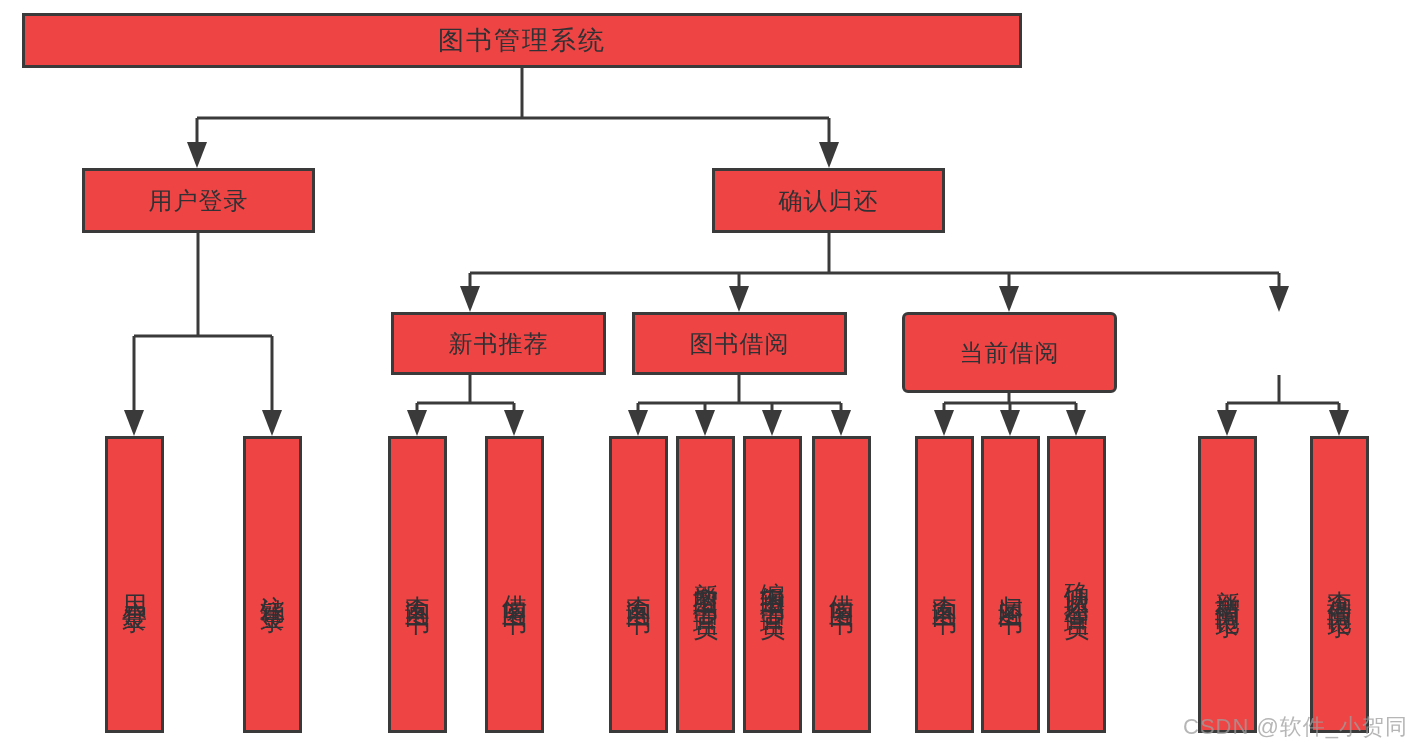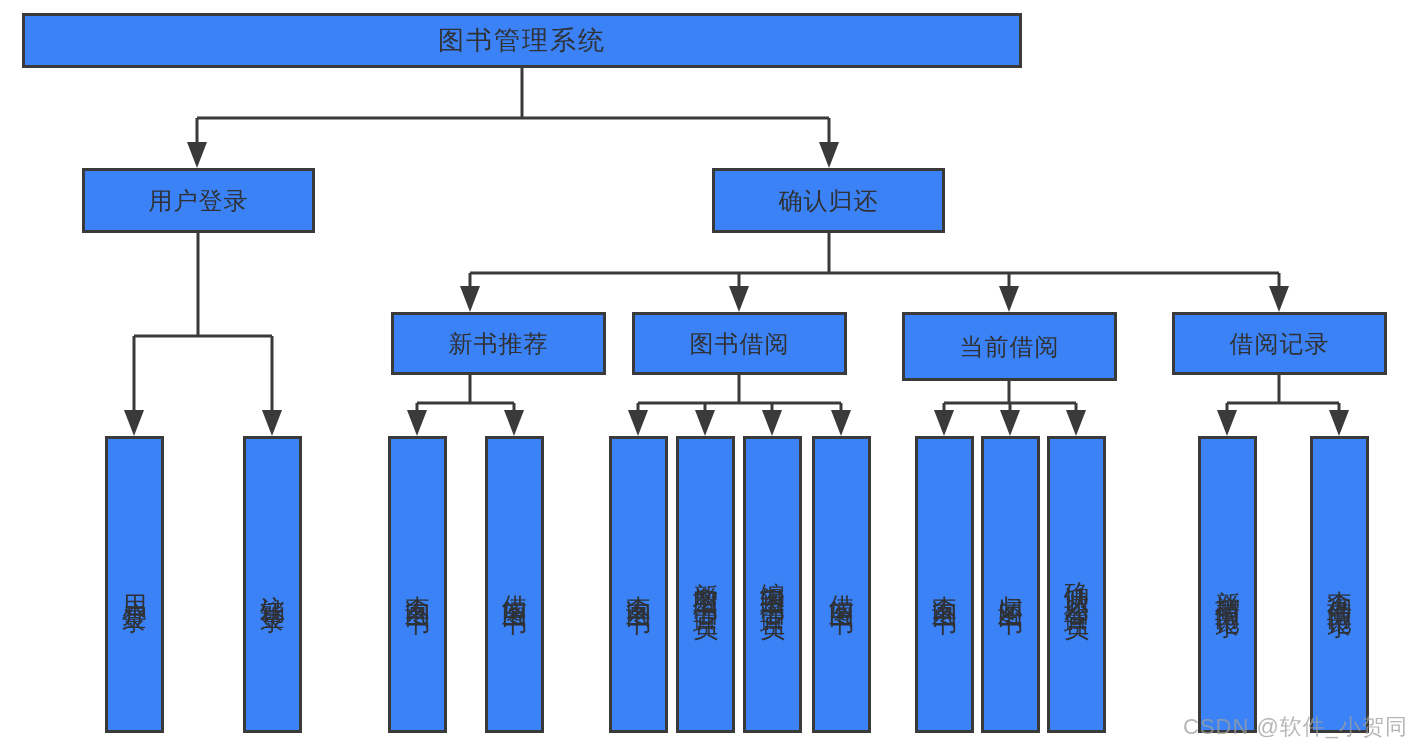--- a/index.html
+++ b/index.html
@@ -14,21 +14,21 @@
     width: 1405px; height: 747px;
     background: #ffffff;
   }
   svg.connectors {
     position: absolute; left: 0; top: 0;
     width: 1405px; height: 747px;
     z-index: 1;
   }
   .node {
     position: absolute;
-    background: #3b82f6;
+    background: #ef4444;
     border: 3px solid #3a3a3a;
     display: flex;
     align-items: center;
     justify-content: center;
     color: #2f3134;
     z-index: 2;
   }
   .node .lbl { white-space: nowrap; }
   .hbox { font-size: 24px; letter-spacing: 1px; }
   .hbox.root { font-size: 26px; letter-spacing: 2px; }
@@ -119,25 +119,22 @@
   <div class="node hbox" style="left:712px; top:168px; width:233px; height:65px;">
     <span class="lbl">确认归还</span>
   </div>
 
   <div class="node hbox" style="left:363px; top:312px; width:215px; height:63px;margin-left:28px;">
     <span class="lbl">新书推荐</span>
   </div>
   <div class="node hbox" style="left:632px; top:312px; width:215px; height:63px;">
     <span class="lbl">图书借阅</span>
   </div>
-  <div class="node hbox" style="left:902px; top:312px; width:215px; height:69px;">
+  <div class="node hbox" style="left:902px; top:312px; width:215px; height:81px;border-radius:6px;">
     <span class="lbl">当前借阅</span>
-  </div>
-  <div class="node hbox" style="left:1172px; top:312px; width:215px; height:63px;">
-    <span class="lbl">借阅记录</span>
   </div>
 
   <div class="node vbox" style="left:105px; top:436px; width:59px; height:297px;">
     <span class="lbl">用户登录</span>
   </div>
   <div class="node vbox" style="left:243px; top:436px; width:59px; height:297px;">
     <span class="lbl">注销登录</span>
   </div>
 
   <div class="node vbox" style="left:388px; top:436px; width:59px; height:297px;">

